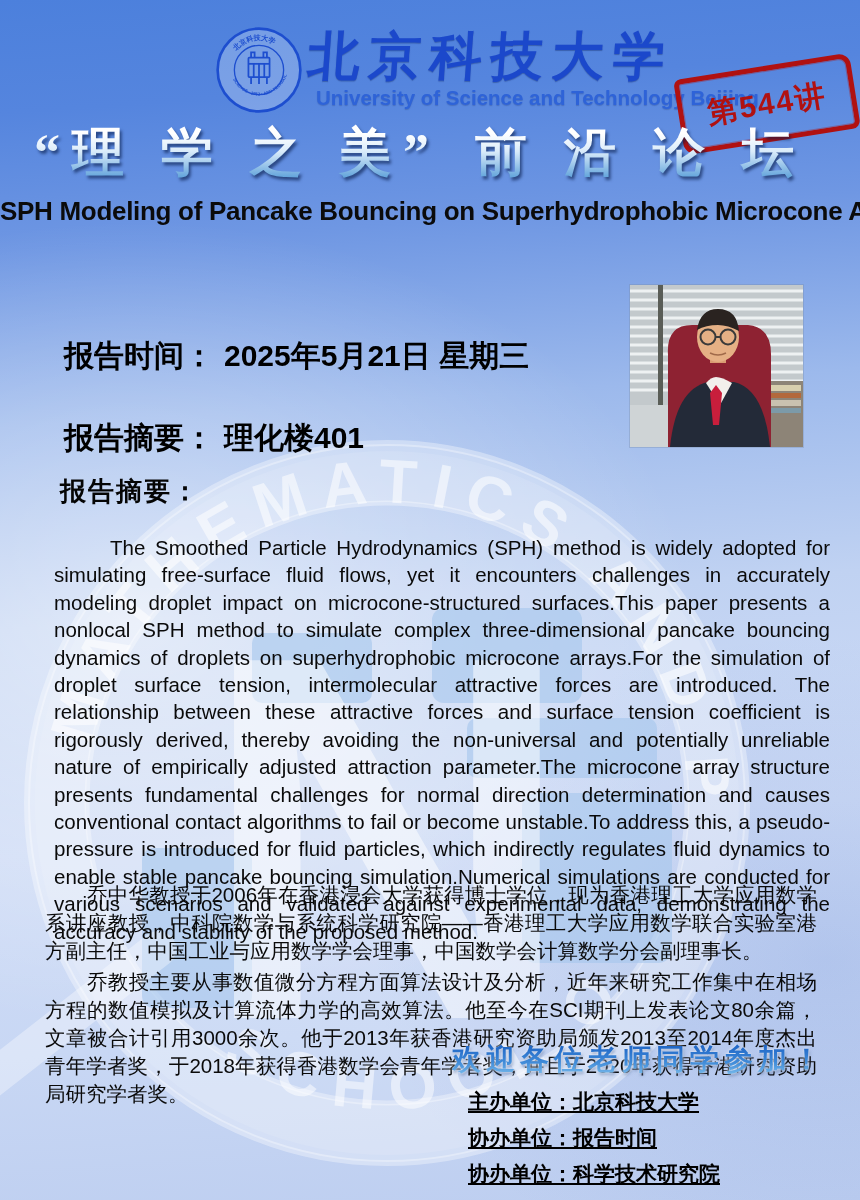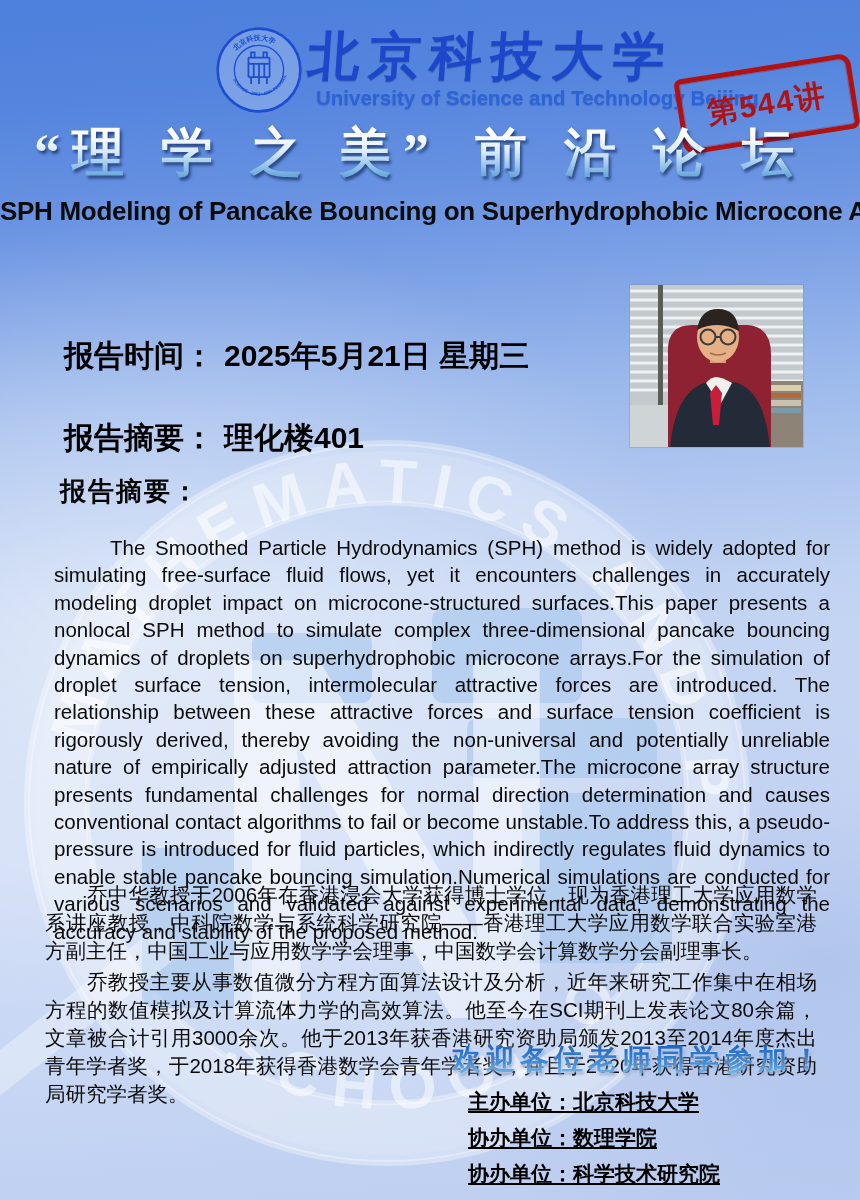--- a/index.html
+++ b/index.html
@@ -234,21 +234,21 @@
 
   <div class="welcome">欢迎各位老师同学参加！</div>
 
   <div class="organizers">
     <div class="org-line">
       <span>主办单位：</span>
       <span>北京科技大学</span>
     </div>
     <div class="org-line">
       <span>协办单位：</span>
-      <span>数理学院</span>
+      <span>报告时间</span>
     </div>
     <div class="org-line">
       <span>协办单位：</span>
       <span>科学技术研究院</span>
     </div>
   </div>
 
 </div>
 
 </body></html>

